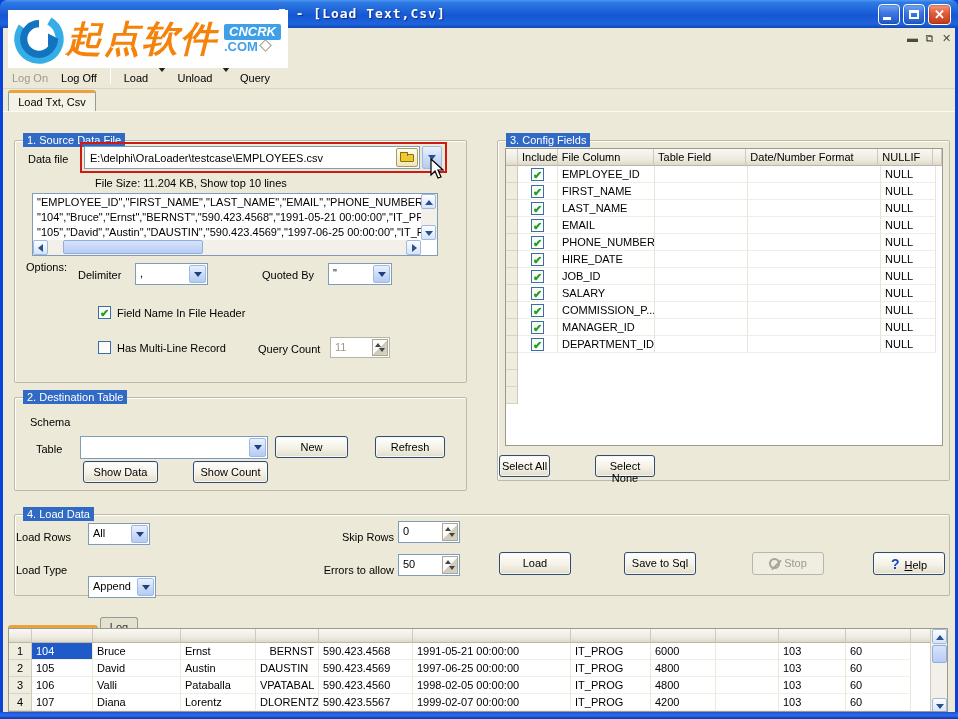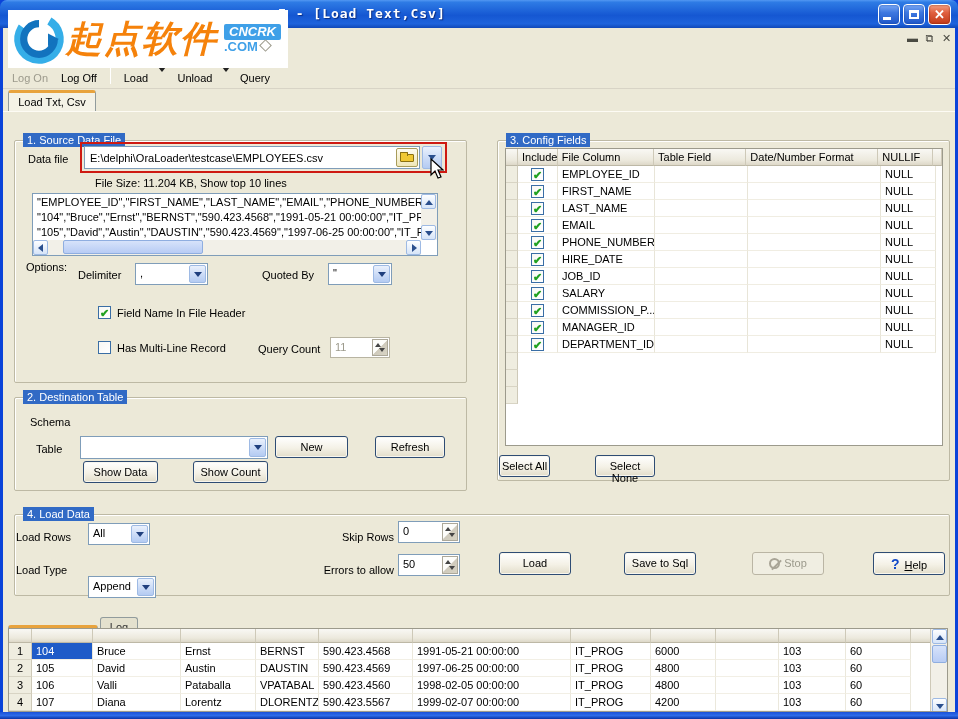--- a/index.html
+++ b/index.html
@@ -373,21 +373,21 @@
         <div class="hc" style="width: 67px; height: 14px;"></div>
         <div class="hc" style="width: 65px; height: 14px;"></div>
         <div class="hc" style="width: 21px; height: 14px;"></div>
       </div>
     <div>
         <div class="res-row">
           <div class="res-num" style="width: 23px;">1</div>
           <div class="res-cell selected" style="width: 61px;">104</div>
           <div class="res-cell" style="width: 88px;">Bruce</div>
           <div class="res-cell" style="width: 75px;">Ernst</div>
-          <div class="res-cell" style="width: 63px;">BERNST</div>
+          <div class="res-cell" style="width: 63px; text-align: right;">BERNST</div>
           <div class="res-cell" style="width: 94px;">590.423.4568</div>
           <div class="res-cell" style="width: 158px;">1991-05-21 00:00:00</div>
           <div class="res-cell" style="width: 80px;">IT_PROG</div>
           <div class="res-cell" style="width: 65px;">6000</div>
           <div class="res-cell" style="width: 63px;"></div>
           <div class="res-cell" style="width: 67px;">103</div>
           <div class="res-cell" style="width: 65px;">60</div>
         </div>
         <div class="res-row">
           <div class="res-num" style="width: 23px;">2</div>

